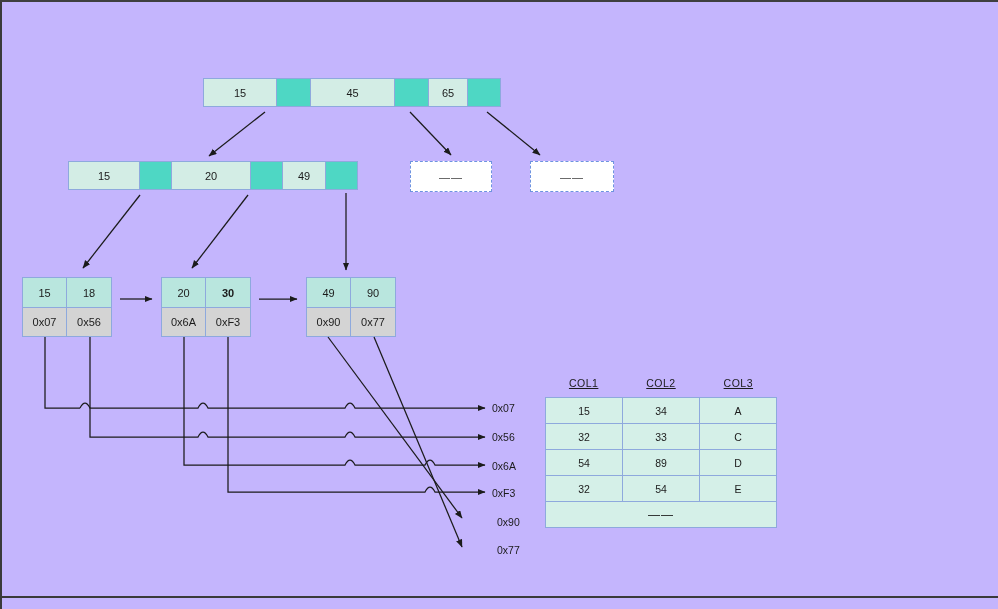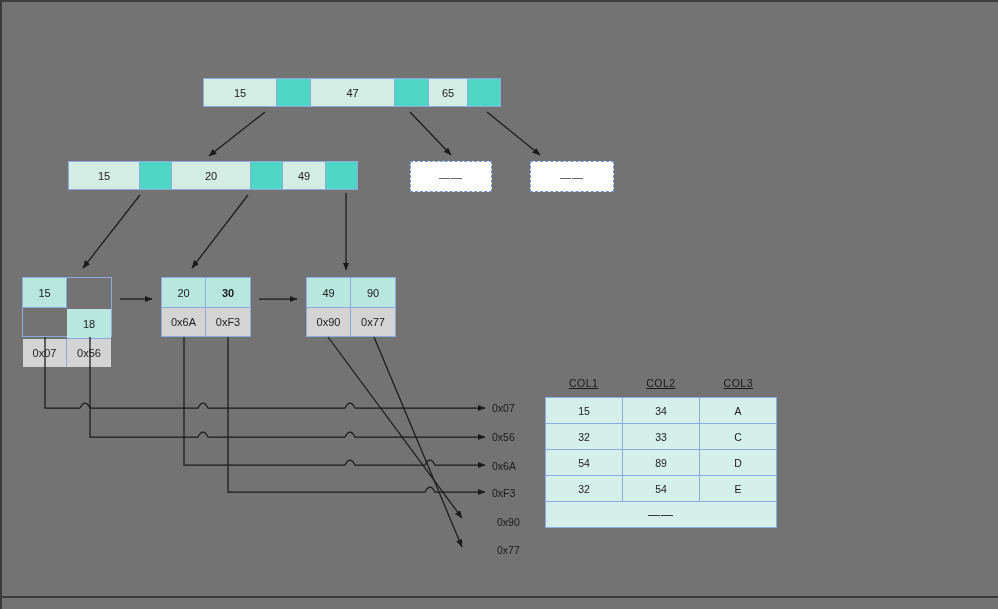--- a/index.html
+++ b/index.html
@@ -7,21 +7,21 @@
     padding: 0;
     background: #ffffff;
   }
   body {
     font-family: "Liberation Sans", sans-serif;
   }
   #canvas {
     position: relative;
     width: 998px;
     height: 609px;
-    background: #737373;
+    background: #c4b5fd;
     overflow: hidden;
   }
   
   .edge-left {
     position: absolute;
     left: 0; top: 0;
     width: 2px; height: 609px;
     background: #3a3a3a;
   }
   .edge-top {
@@ -165,42 +165,42 @@
 
 <div id="canvas">
 
   <div class="edge-left"></div>
   <div class="edge-top"></div>
   <div class="edge-bottom"></div>
 
   <div class="inode" id="root-node" style="left:203px; top:78px; width:298px; height:29px;">
     <div class="kcell" style="width:73px;">15</div>
     <div class="pcell" style="width:34px;"></div>
-    <div class="kcell" style="width:84px;">47</div>
+    <div class="kcell" style="width:84px;">45</div>
     <div class="pcell" style="width:34px;"></div>
     <div class="kcell" style="width:39px;">65</div>
     <div class="pcell" style="width:32px;"></div>
   </div>
 
   <div class="inode" id="internal-node" style="left:68px; top:161px; width:290px; height:29px;">
     <div class="kcell" style="width:71px;">15</div>
     <div class="pcell" style="width:32px;"></div>
     <div class="kcell" style="width:79px;">20</div>
     <div class="pcell" style="width:32px;"></div>
     <div class="kcell" style="width:43px;">49</div>
     <div class="pcell" style="width:31px;"></div>
   </div>
 
   <div class="dashnode" style="left:410px; top:161px; width:82px; height:31px;">——</div>
   <div class="dashnode" style="left:530px; top:161px; width:84px; height:31px;">——</div>
 
   <div class="leaf" style="left:22px; top:277px; width:90px; height:60px;">
     <div class="lrow">
       <div class="lkey" style="width:45px;height:30px;">15</div>
-      <div class="lkey" style="width:45px;height:30px;margin-top:31px;">18</div>
+      <div class="lkey" style="width:45px;height:30px;">18</div>
     </div>
     <div class="lrow">
       <div class="lptr" style="width:45px;height:28px;">0x07</div>
       <div class="lptr" style="width:45px;height:28px;">0x56</div>
     </div>
   </div>
 
   <div class="leaf" style="left:161px; top:277px; width:90px; height:60px;">
     <div class="lrow">
       <div class="lkey" style="width:45px;height:30px;">20</div>

